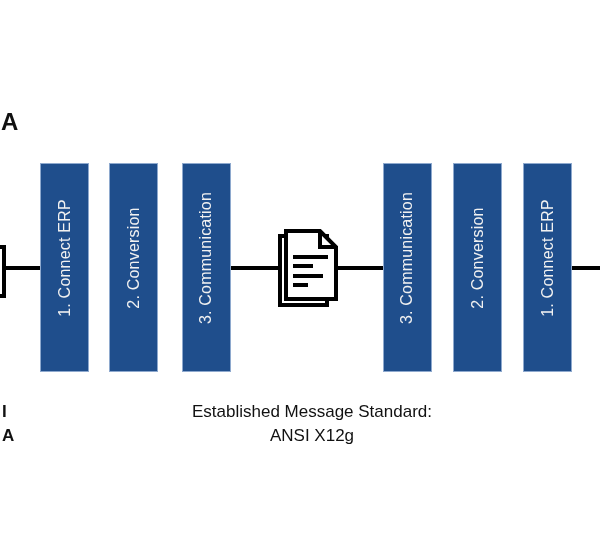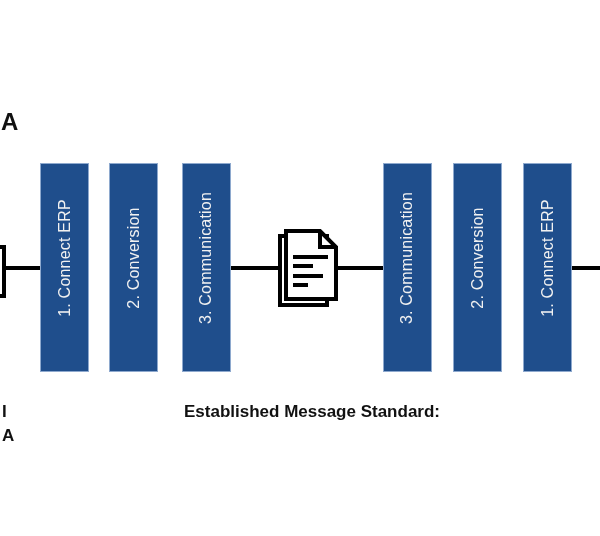--- a/index.html
+++ b/index.html
@@ -41,21 +41,21 @@
   
   .doc-icon{position:absolute;left:274px;top:225px;z-index:3;}
   
   .label-top-left{
     position:absolute;left:1px;top:108px;font-size:24px;line-height:28px;
     font-weight:700;color:var(--label-text);
   }
   
   .caption{
     position:absolute;left:132px;top:400px;width:360px;text-align:center;
-    font-size:17px;line-height:24px;font-weight:700;color:var(--label-text);
+    font-size:17px;line-height:24px;font-weight:400;color:var(--label-text);
   }
   .label-bottom-left{
     position:absolute;left:2px;top:400px;font-size:17px;line-height:24px;
     font-weight:700;color:var(--label-text);
   }
 </style>
 </head>
 <body>
 
 <div class="canvas">
@@ -99,15 +99,16 @@
     <span class="bar-label">1. Connect ERP</span>
   </div>
 
   <div class="label-bottom-left">
     <div>I</div>
     <div>A</div>
   </div>
 
   <div class="caption">
     <div>Established Message Standard:</div>
+    <div>ANSI X12g</div>
   </div>
 
 </div>
 
 </body></html>

